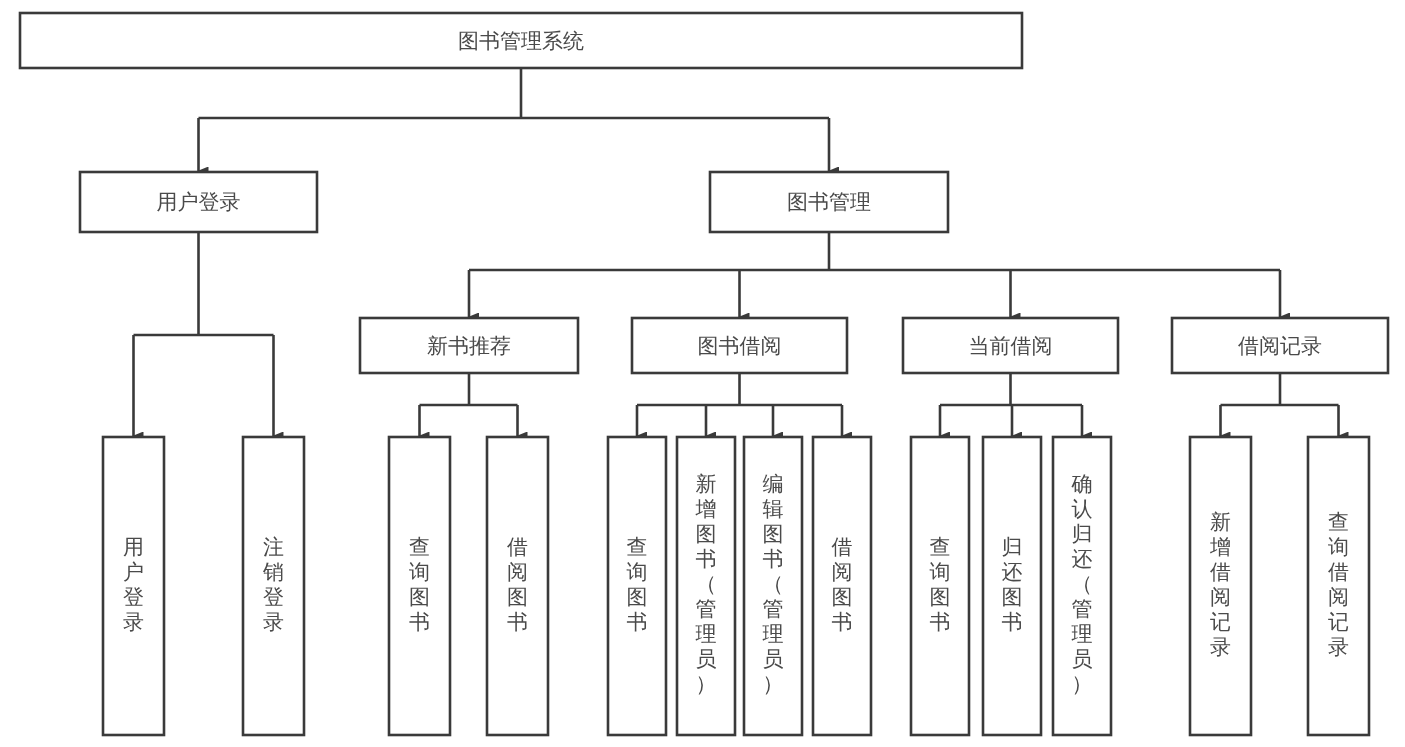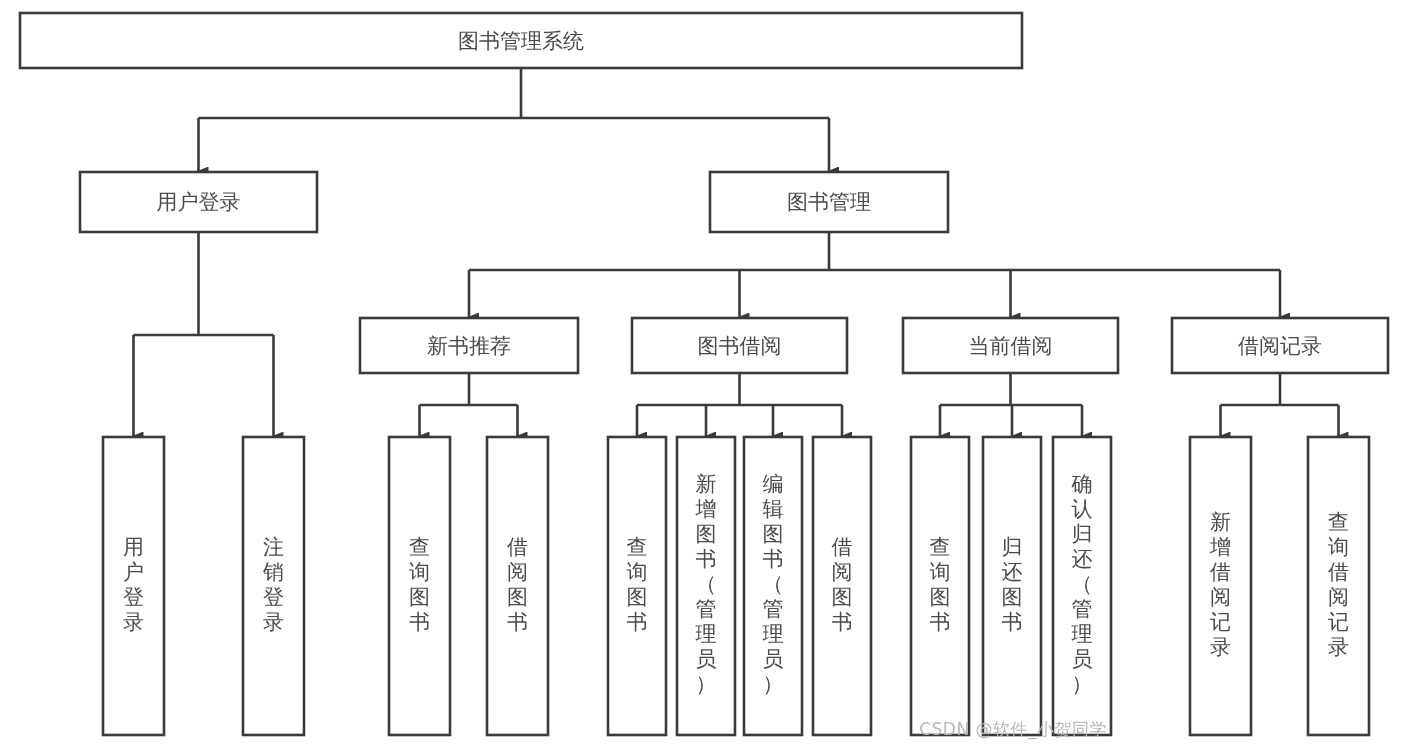--- a/index.html
+++ b/index.html
@@ -12,20 +12,21 @@
     font-family: "DejaVu Sans", "Liberation Sans", sans-serif;
     width: 1405px;
     height: 747px;
     overflow: hidden;
   }
   #diagram-root {
     position: relative;
     width: 1115px;
     height: 747px;
     background: #ffffff;
+    padding-left: 48px;
   }
   svg.flow {
     position: absolute;
     left: 0;
     top: 0;
     width: 1405px;
     height: 747px;
     display: block;
   }
   .node-rect {
@@ -188,15 +189,14 @@
           <rect class="node-rect" x="1190" y="437" width="61" height="298"></rect>
           <text class="node-label-vert" x="1220.5"><tspan x="1220.5" y="528.5">新</tspan><tspan x="1220.5" y="553.5">增</tspan><tspan x="1220.5" y="578.5">借</tspan><tspan x="1220.5" y="603.5">阅</tspan><tspan x="1220.5" y="628.5">记</tspan><tspan x="1220.5" y="653.5">录</tspan></text>
         </g>
         <g>
           <rect class="node-rect" x="1308" y="437" width="61" height="298"></rect>
           <text class="node-label-vert" x="1338.5"><tspan x="1338.5" y="528.5">查</tspan><tspan x="1338.5" y="553.5">询</tspan><tspan x="1338.5" y="578.5">借</tspan><tspan x="1338.5" y="603.5">阅</tspan><tspan x="1338.5" y="628.5">记</tspan><tspan x="1338.5" y="653.5">录</tspan></text>
         </g>
       </g>
   </svg>
 
-  <div class="watermark">CSDN @软件_小贺同学</div>
 
 </div>
 
 </body></html>

